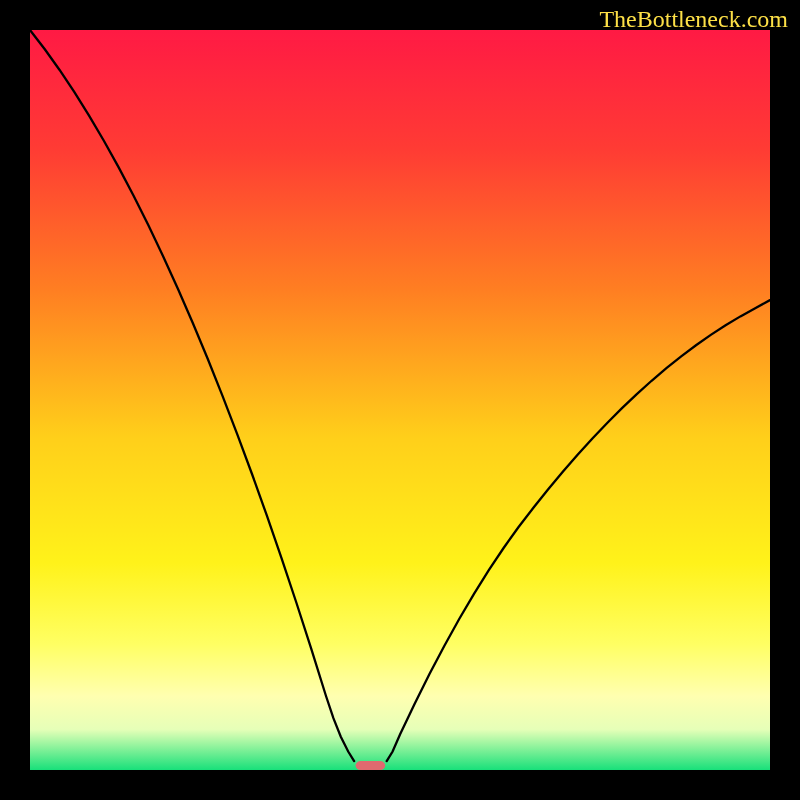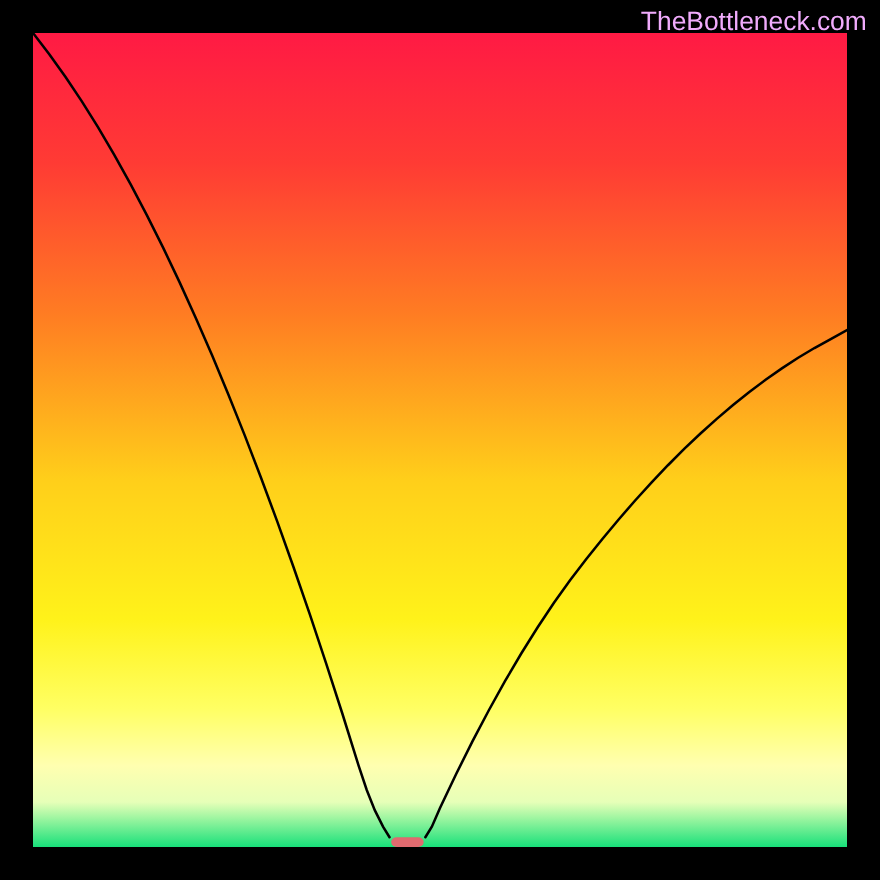--- a/index.html
+++ b/index.html
@@ -14,26 +14,27 @@
   .outer {
     position: relative;
     width: 800px;
     height: 800px;
     background: #000;
   }
   .watermark {
     position: absolute;
     top: 6px;
     right: 12px;
-    color: #f0abfc;
+    color: #fde047;
     font-size: 24px;
     font-weight: 500;
     letter-spacing: 0px;
     z-index: 10;
     user-select: none;
+    font-family: Liberation Serif, serif;
   }
   .plot-frame {
     position: absolute;
     left: 30px;
     top: 30px;
     width: 740px;
     height: 740px;
   }
   .plot-frame svg {
     display: block;

